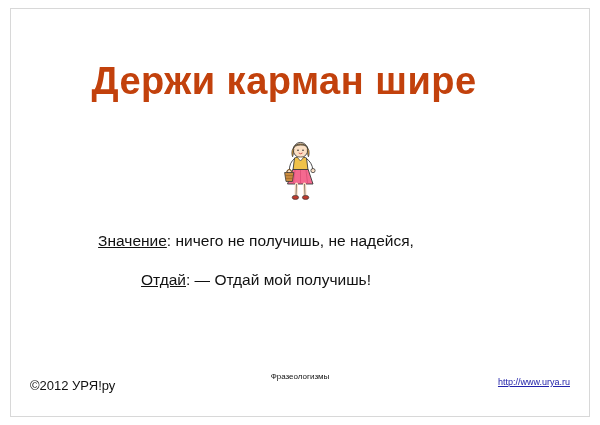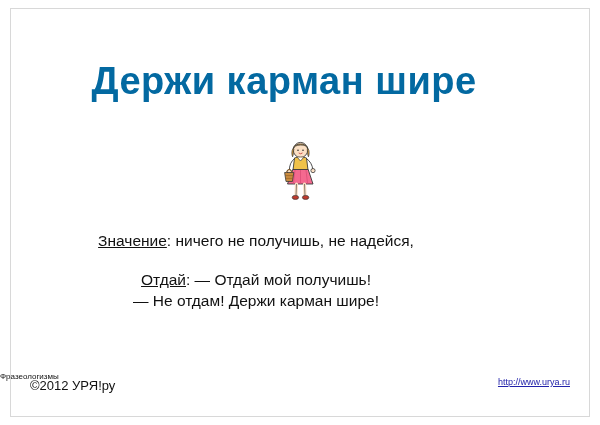--- a/index.html
+++ b/index.html
@@ -29,21 +29,21 @@
     pointer-events: none;
   }
   .title {
     position: absolute;
     left: 0;
     top: 60px;
     width: 568px;
     text-align: center;
     font-size: 38px;
     font-weight: bold;
-    color: #0369a1;
+    color: #c2410c;
     letter-spacing: 0.5px;
     font-family: "Liberation Sans", sans-serif;
   }
   .figure {
     position: absolute;
     left: 271px;
     top: 140px;
     width: 58px;
     height: 62px;
   }
@@ -72,21 +72,21 @@
     left: 30px;
     top: 378px;
     font-size: 13px;
     color: #111111;
   }
   .footer-center {
     position: absolute;
     left: 0;
     top: 372px;
     width: 600px;
-    text-align: left;
+    text-align: center;
     font-size: 8px;
     color: #111111;
   }
   .footer-right {
     position: absolute;
     right: 30px;
     top: 377px;
     font-size: 9px;
     color: #2222aa;
     text-decoration: underline;
@@ -136,20 +136,19 @@
       <path d="M13.6 32.5 L22.8 32.5 L21.4 41.5 L15 41.5 Z" fill="#c98b3f" stroke="#3a3a3a" stroke-width="0.8"></path>
       <path d="M15.6 32.4 C15.6 28.6 20.8 28.6 20.8 32.4" fill="none" stroke="#8e5c20" stroke-width="0.9"></path>
       <path d="M14.2 35.6 L22.2 35.6 M14.6 38.4 L21.8 38.4" stroke="#8e5c20" stroke-width="0.6"></path>
     </svg>
   </div>
 
   <div class="body-block">
     <span class="body-line"><span class="label-underline">Значение</span><span>: ничего не получишь, не надейся,</span></span>
     <span class="gap"></span>
     <span class="body-line"><span class="label-underline">Отдай</span><span>: — Отдай мой получишь!</span></span>
-    <span class="body-line">— Не отдам! Держи карман шире!</span>
   </div>
 
   <div class="footer-left">©2012 УРЯ!ру</div>
   <div class="footer-center">Фразеологизмы</div>
   <div class="footer-right">http://www.urya.ru</div>
 
 </div>
 
 </body></html>

